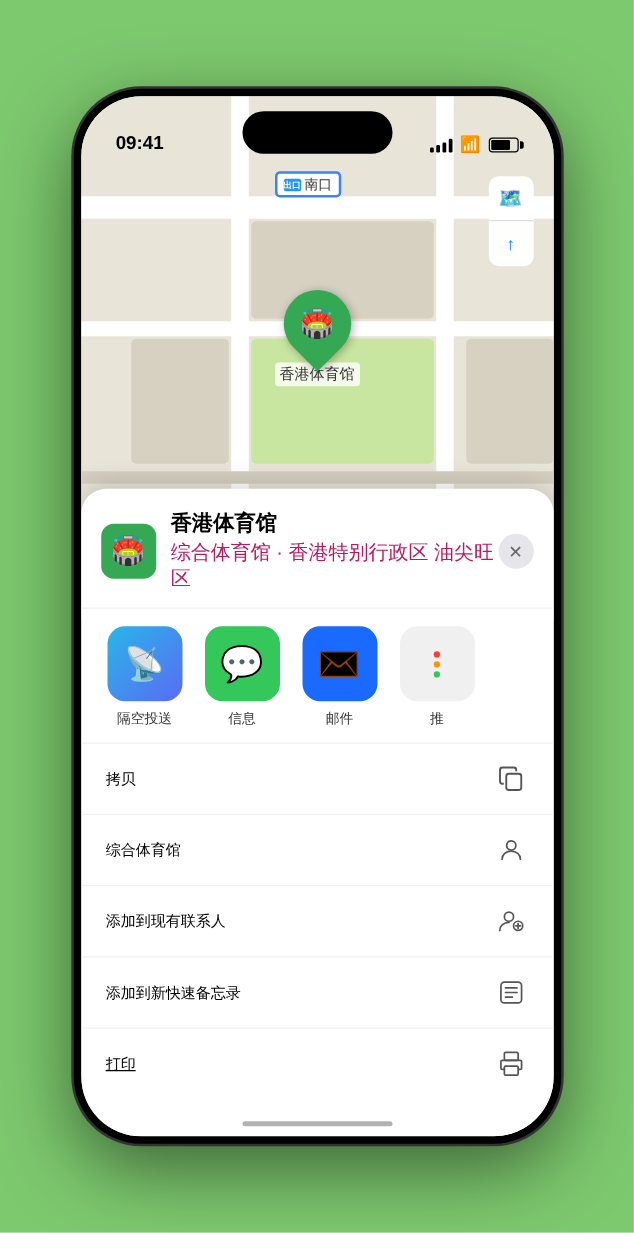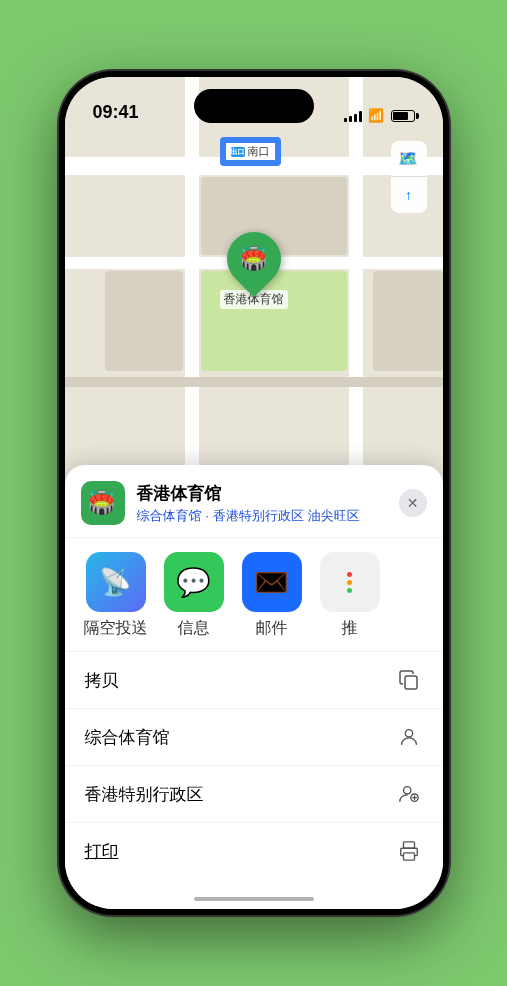--- a/index.html
+++ b/index.html
@@ -50,21 +50,21 @@
       left: 0;
       right: 0;
       height: 54px;
       display: flex;
       align-items: flex-end;
       justify-content: space-between;
       padding: 0 28px 6px;
       z-index: 99;
     }
     .status-time {
-      font-size: 18px;
+      font-size: 15px;
       font-weight: 600;
       color: #000;
       padding-bottom: 2px;
     }
     .status-icons {
       display: flex;
       align-items: center;
       gap: 6px;
       padding-bottom: 2px;
     }
@@ -190,21 +190,21 @@
       right: 96px;
       height: 100px;
       background: #c8e6a0;
       border-radius: 4px;
     }
     .map-label {
       position: absolute;
       top: 60px;
       left: 155px;
       background: #fff;
-      border: 6px solid #3b82f6;
+      border: 2px solid #3b82f6;
       border-radius: 4px;
       padding: 1px 5px;
       font-size: 11px;
       color: #333;
       display: flex;
       align-items: center;
       gap: 3px;
     }
     .map-label-icon {
       width: 14px;
@@ -308,22 +308,22 @@
     .venue-info {
       flex: 1;
       margin-left: 12px;
     }
     .venue-name {
       font-size: 17px;
       font-weight: 600;
       color: #000;
     }
     .venue-subtitle {
-      font-size: 13px;
-      color: #1d4ed8;
+      font-size: 16px;
+      color: #be185d;
       margin-top: 2px;
     }
     .close-btn {
       width: 28px;
       height: 28px;
       background: #e5e5ea;
       border-radius: 50%;
       display: flex;
       align-items: center;
       justify-content: center;
@@ -358,21 +358,21 @@
     .share-app-icon.airdrop {
       background: linear-gradient(135deg, #29b6e8, #5b6bf5);
     }
     .share-app-icon.messages {
       background: #34c759;
     }
     .share-app-icon.mail {
       background: #1a6aff;
     }
     .share-app-label {
-      font-size: 16px;
+      font-size: 11px;
       color: #333;
       text-align: center;
     }
     
     .notes-icon-content {
       width: 100%;
       height: 100%;
       display: flex;
       flex-direction: column;
       border-radius: 12px;
@@ -403,21 +403,21 @@
     }
     .action-row {
       display: flex;
       align-items: center;
       justify-content: space-between;
       padding: 14px 20px;
       border-bottom: 1px solid #f0f0f0;
       cursor: pointer;
     }
     .action-label {
-      font-size: 17px;
+      font-size: 12px;
       color: #000;
     }
     .action-icon {
       width: 28px;
       height: 28px;
       display: flex;
       align-items: center;
       justify-content: center;
       color: #555;
     }
@@ -570,32 +570,41 @@
           <span class="action-label">综合体育馆</span>
           <div class="action-icon">
             <svg width="22" height="22" viewBox="0 0 24 24" fill="none">
               <circle cx="12" cy="8" r="4" stroke="#555" stroke-width="1.5" fill="none"></circle>
               <path d="M4 20c0-4 3.6-7 8-7s8 3 8 7" stroke="#555" stroke-width="1.5" fill="none" stroke-linecap="round"></path>
             </svg>
           </div>
         </div>
 
         <div class="action-row">
-          <span class="action-label">香港特别行政区</span>
+          <span class="action-label">添加到现有联系人</span>
           <div class="action-icon">
             <svg width="22" height="22" viewBox="0 0 24 24" fill="none">
               <circle cx="10" cy="8" r="4" stroke="#555" stroke-width="1.5" fill="none"></circle>
               <path d="M2 20c0-4 3.6-7 8-7" stroke="#555" stroke-width="1.5" fill="none" stroke-linecap="round"></path>
               <circle cx="18" cy="16" r="4" stroke="#555" stroke-width="1.5" fill="none"></circle>
               <line x1="18" y1="14" x2="18" y2="18" stroke="#555" stroke-width="1.5" stroke-linecap="round"></line>
               <line x1="16" y1="16" x2="20" y2="16" stroke="#555" stroke-width="1.5" stroke-linecap="round"></line>
             </svg>
           </div>
         </div>
 
+        <div class="action-row">
+          <span class="action-label">添加到新快速备忘录</span>
+          <div class="action-icon">
+            <svg width="22" height="22" viewBox="0 0 24 24" fill="none">
+              <rect x="3" y="3" width="18" height="18" rx="3" stroke="#555" stroke-width="1.5" fill="none"></rect>
+              <path d="M7 8h10M7 12h10M7 16h6" stroke="#555" stroke-width="1.5" stroke-linecap="round"></path>
+            </svg>
+          </div>
+        </div>
 
         <div class="action-row" style="border-bottom:none;text-decoration:underline;">
           <span class="action-label">打印</span>
           <div class="action-icon">
             <svg width="22" height="22" viewBox="0 0 24 24" fill="none">
               <rect x="6" y="2" width="12" height="7" rx="1" stroke="#555" stroke-width="1.5" fill="none"></rect>
               <path d="M6 17H4a1 1 0 01-1-1V10a1 1 0 011-1h16a1 1 0 011 1v6a1 1 0 01-1 1h-2" stroke="#555" stroke-width="1.5" fill="none"></path>
               <rect x="6" y="14" width="12" height="8" rx="1" stroke="#555" stroke-width="1.5" fill="none"></rect>
             </svg>
           </div>

